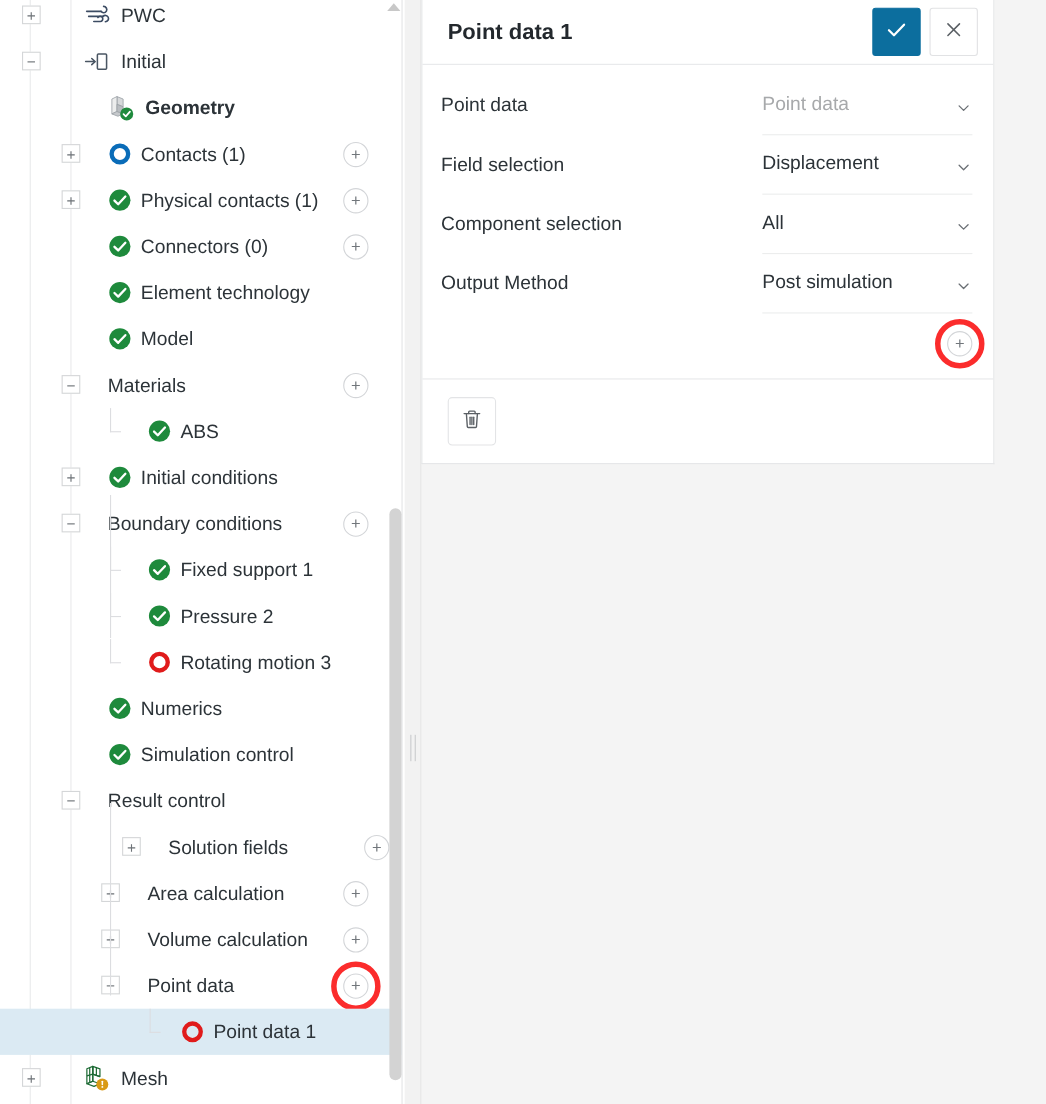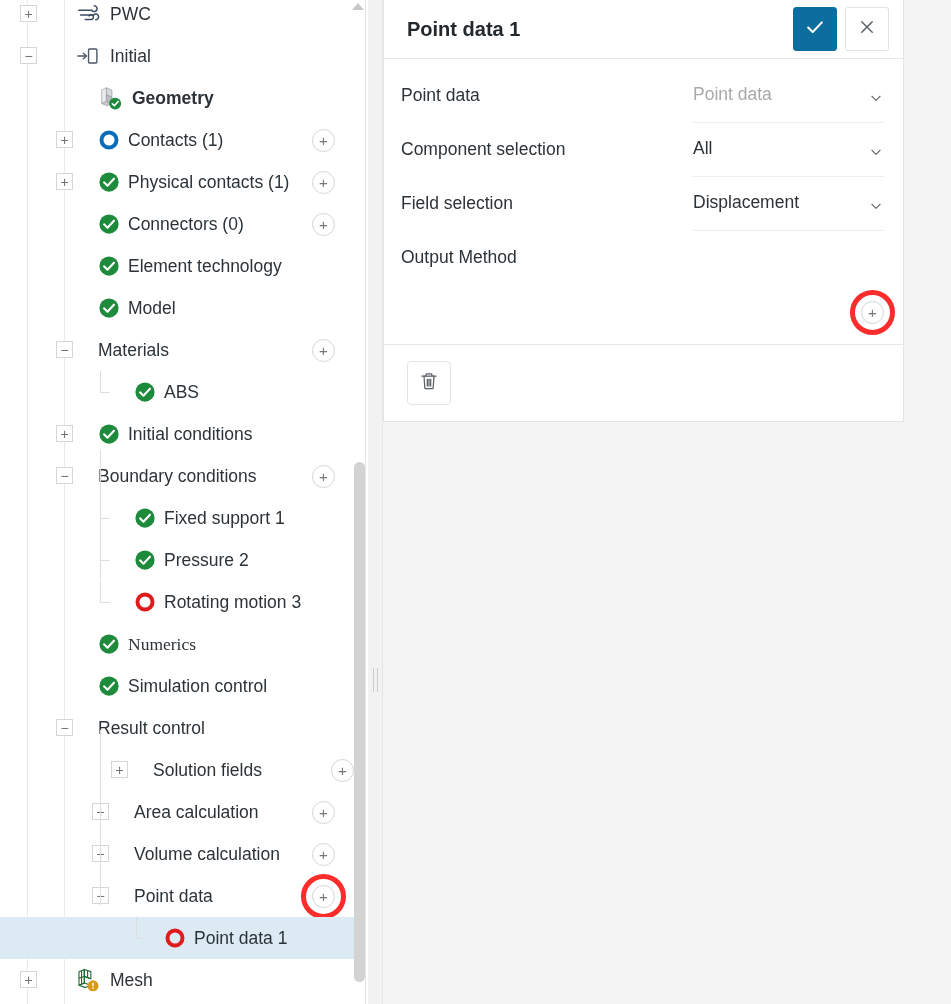--- a/index.html
+++ b/index.html
@@ -301,21 +301,21 @@
       <div class="trow" style="top:581px;">
         <div class="guide-v" style="left:100px;top:0px;height:22px;"></div>
         <div class="guide-h" style="left:100px;top:21px;width:10px;"></div>
         <span class="ico" style="left:134px;top:10px;">
           <svg width="22" height="22" viewBox="0 0 24 24">
             <circle cx="12" cy="12" r="8.2" fill="none" stroke="#e01b1b" stroke-width="4.3"></circle>
           </svg>
         </span>
         <span class="tlabel" style="left:164px;">Rotating motion 3</span>
       </div>
-      <div class="trow" style="top:623px;font-family:Liberation Serif, serif;">
+      <div class="trow" style="top:623px;">
         <span class="ico" style="left:98px;top:10px;">
           <svg width="22" height="22" viewBox="0 0 24 24">
             <circle cx="12" cy="12" r="10.5" fill="#1e8a3c"></circle>
             <polyline points="6.6,12.4 10.3,16 17.4,8.4" fill="none" stroke="#fff" stroke-width="2.3" stroke-linecap="round" stroke-linejoin="round"></polyline>
           </svg>
         </span>
         <span class="tlabel" style="left:128px;">Numerics</span>
       </div>
       <div class="trow" style="top:665px;">
         <span class="ico" style="left:98px;top:10px;">
@@ -434,45 +434,53 @@
         <span class="fval placeholder">Point data</span>
         <span class="chev">
           <svg width="14" height="14" viewBox="0 0 24 24" fill="none" stroke="#6b7075" stroke-width="2" stroke-linecap="round" stroke-linejoin="round">
               <polyline points="5,9 12,16 19,9"></polyline>
             </svg>
         </span>
       </div>
     </div>
 
     <div class="frow">
+      <div class="flabel">Field selection</div>
+      <div class="fctrl">
+        <span class="fval">Displacement</span>
+        <span class="chev">
+          <svg width="14" height="14" viewBox="0 0 24 24" fill="none" stroke="#6b7075" stroke-width="2" stroke-linecap="round" stroke-linejoin="round">
+              <polyline points="5,9 12,16 19,9"></polyline>
+            </svg>
+        </span>
+      </div>
+    </div>
+
+    <div class="frow">
       <div class="flabel">Component selection</div>
       <div class="fctrl">
         <span class="fval">All</span>
         <span class="chev">
           <svg width="14" height="14" viewBox="0 0 24 24" fill="none" stroke="#6b7075" stroke-width="2" stroke-linecap="round" stroke-linejoin="round">
               <polyline points="5,9 12,16 19,9"></polyline>
             </svg>
         </span>
       </div>
     </div>
 
     <div class="frow">
-      <div class="flabel">Field selection</div>
+      <div class="flabel">Output Method</div>
       <div class="fctrl">
-        <span class="fval">Displacement</span>
+        <span class="fval">Post simulation</span>
         <span class="chev">
           <svg width="14" height="14" viewBox="0 0 24 24" fill="none" stroke="#6b7075" stroke-width="2" stroke-linecap="round" stroke-linejoin="round">
               <polyline points="5,9 12,16 19,9"></polyline>
             </svg>
         </span>
       </div>
-    </div>
-
-    <div class="frow">
-      <div class="flabel">Output Method</div>
     </div>
 
     <div class="frow" style="height:56px;">
       <div class="fctrl noline" style="justify-content:flex-end;">
         <div class="addbtn" style="position:relative;right:auto;">
           <span>+</span>
         </div>
         <div class="ring" style="right:-11px;top:50%;margin-top:-22.5px;"></div>
       </div>
     </div>

